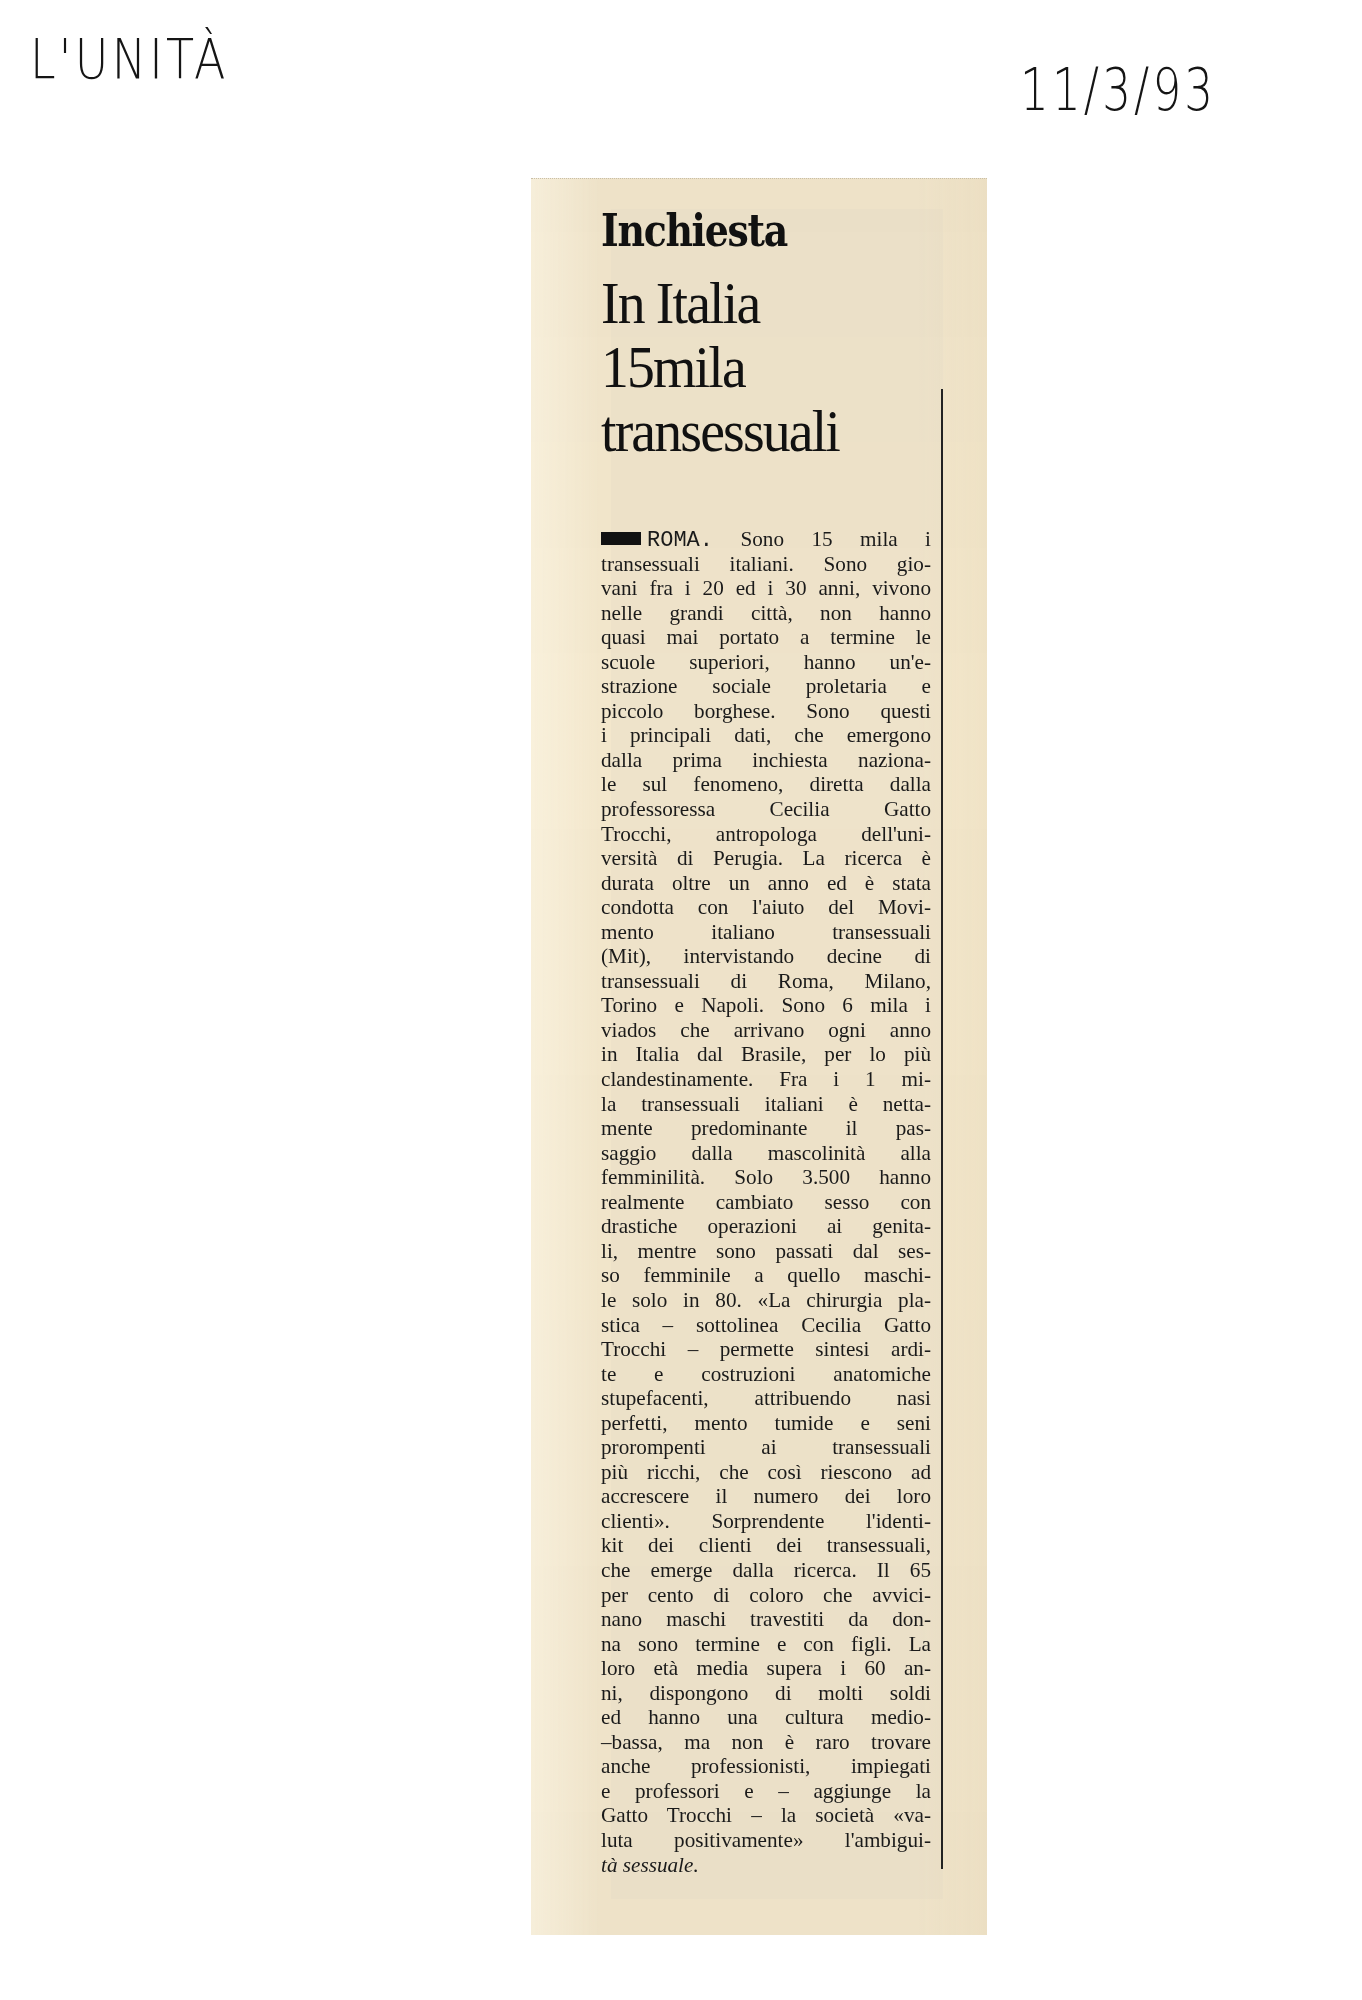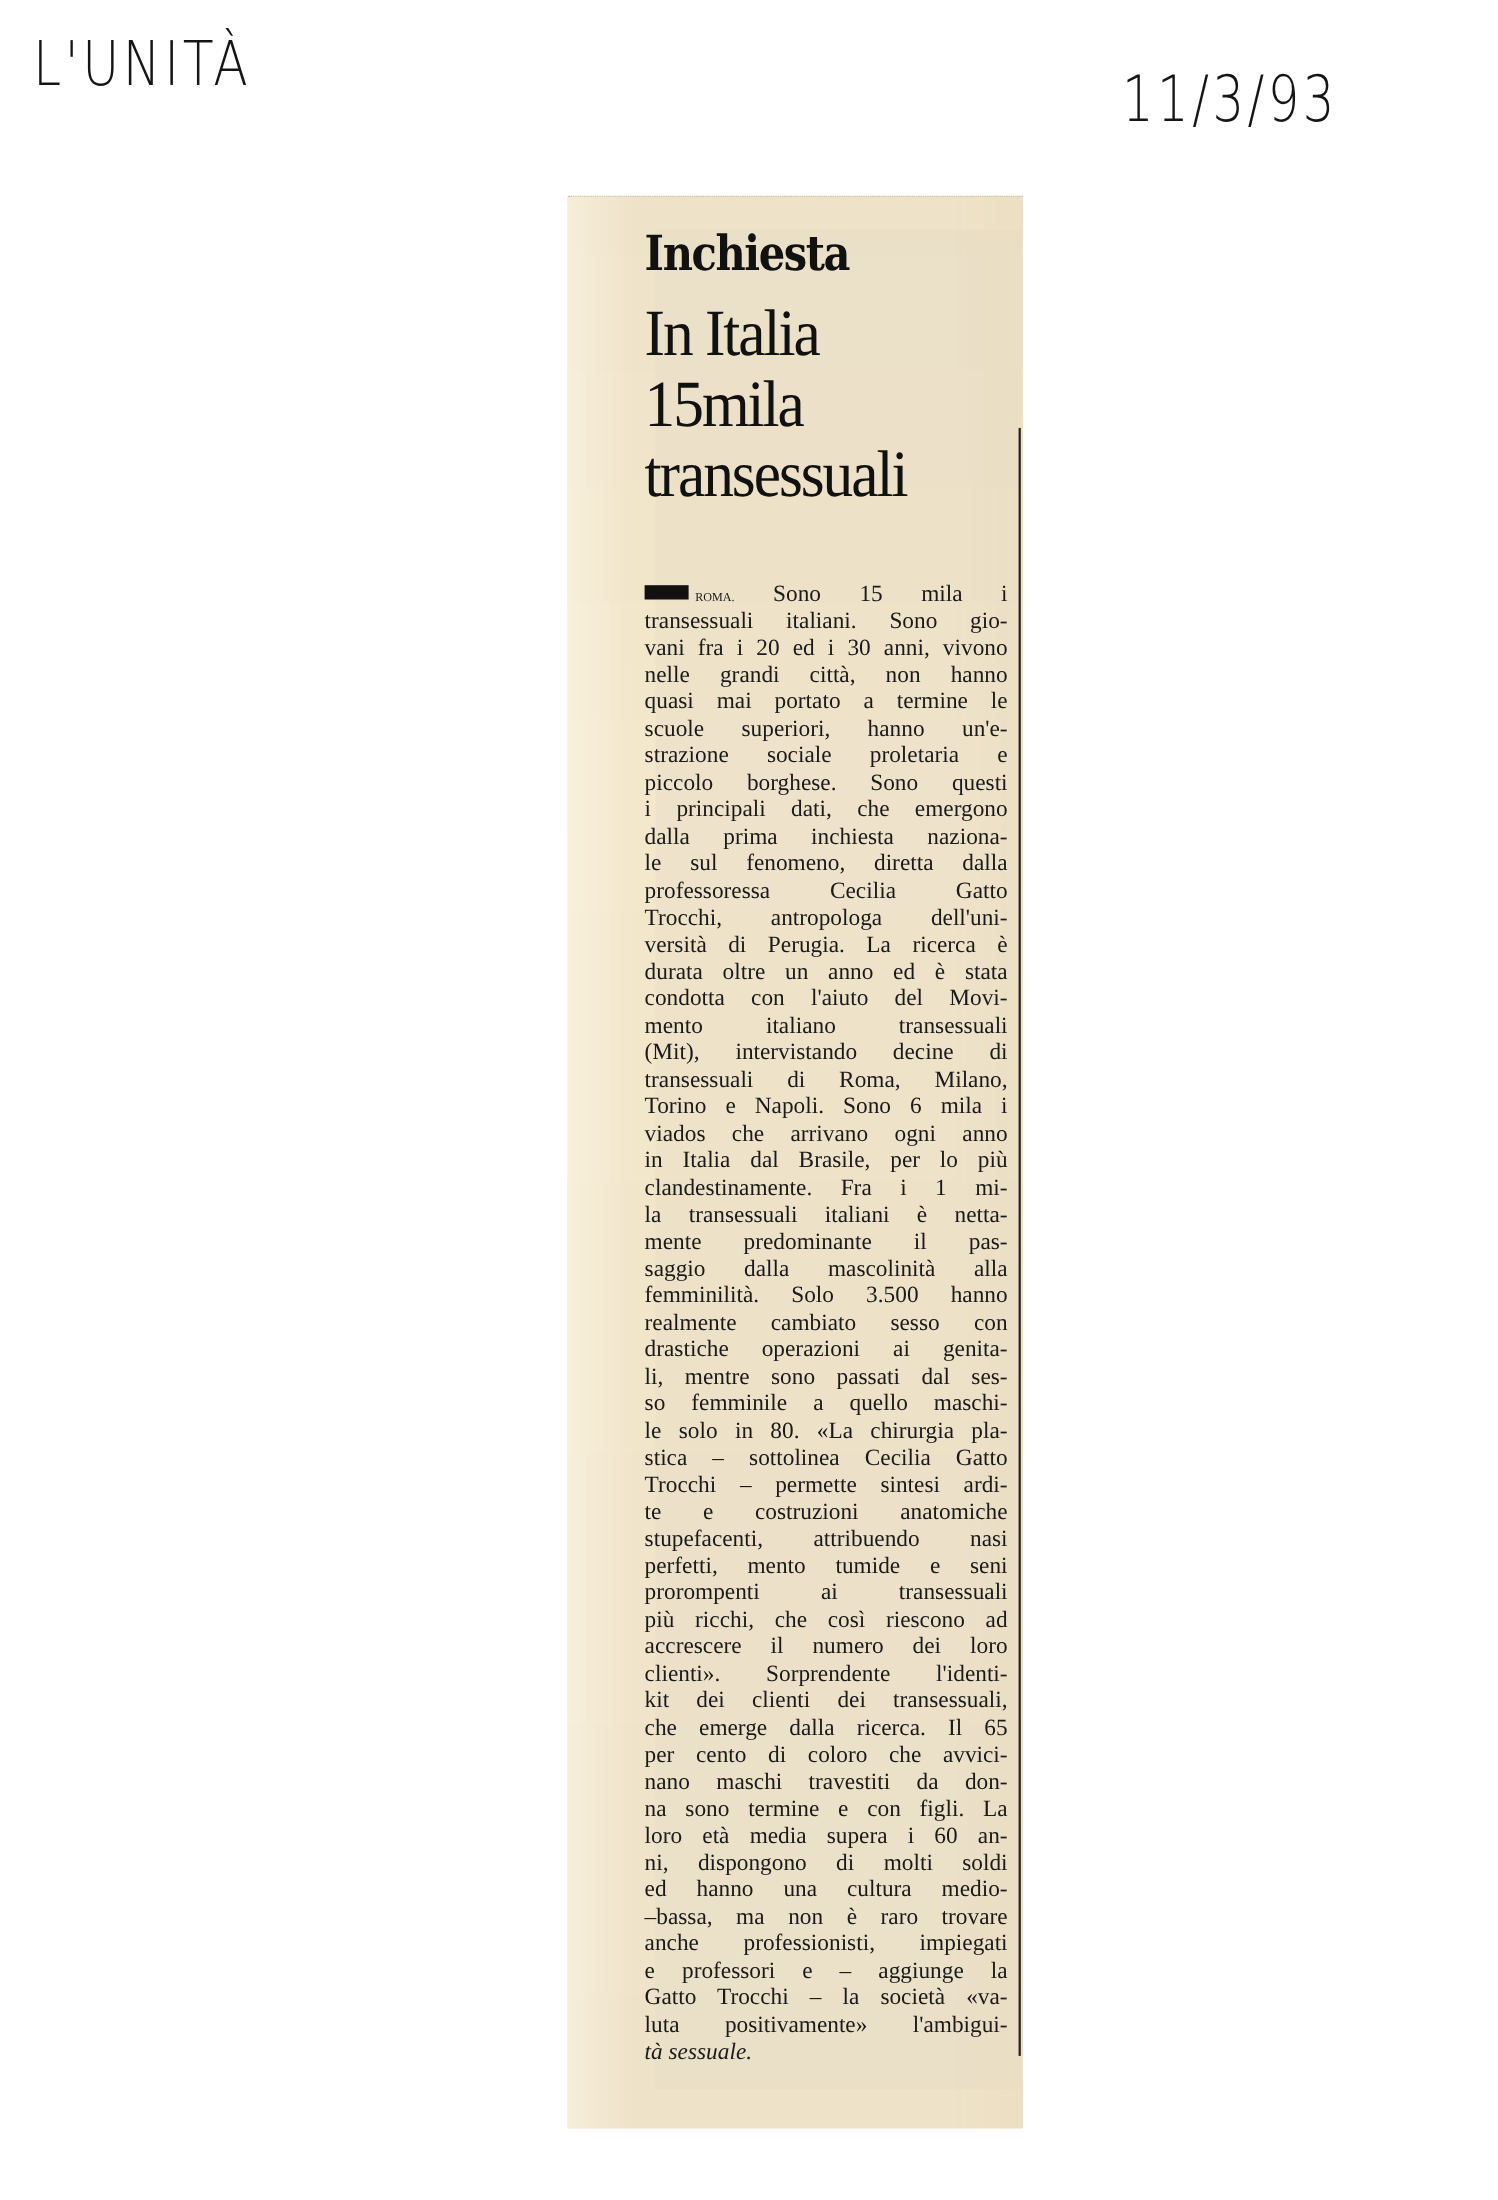--- a/index.html
+++ b/index.html
@@ -10,22 +10,22 @@
     font-family: "DejaVu Sans", sans-serif;
     font-weight: 300;
     color: #151515;
     letter-spacing: 4px;
   }
   .hw-source { left: 30px; top: 26px; font-size: 56px; transform: scaleX(0.82); transform-origin: left top; }
   .hw-date { left: 1020px; top: 56px; font-size: 58px; transform: scaleX(0.78); transform-origin: left top; }
 
   .clipping {
     position: absolute;
-    left: 516px; top: 178px;
-    width: 414px; height: 1756px;
+    left: 531px; top: 178px;
+    width: 456px; height: 1756px;
     background: #f3e7cc;
     background-image:
       linear-gradient(90deg, rgba(255,250,235,0.5) 0%, rgba(0,0,0,0) 15%, rgba(0,0,0,0) 85%, rgba(230,215,180,0.25) 100%),
       linear-gradient(180deg, rgba(0,0,0,0.02) 0%, rgba(0,0,0,0) 30%, rgba(0,0,0,0.02) 100%);
     border-top: 1px dotted #c9bfa8;
   }
   .inner-shade {
     position: absolute;
     left: 80px; top: 30px; width: 332px; height: 1690px;
     background: rgba(225,215,195,0.22);
@@ -82,21 +82,21 @@
     overflow: visible;
   }
   .body-text .line.last { text-align-last: left; font-style: italic; }
   .dateline-block {
     display: inline-block;
     width: 40px; height: 13px;
     background: #111;
     margin-right: 6px;
     vertical-align: 1px;
   }
-  .dateline { font-size: 11px; letter-spacing: 0; }
+  .dateline { font-size: 22px; letter-spacing: 0; font-family: Liberation Mono, monospace; }
 </style>
 </head>
 <body>
 
 <div class="handwriting hw-source">L'UNITÀ</div>
 <div class="handwriting hw-date">11/3/93</div>
 
 <div class="clipping">
   <div class="inner-shade"></div>
   <div class="right-rule"></div>

